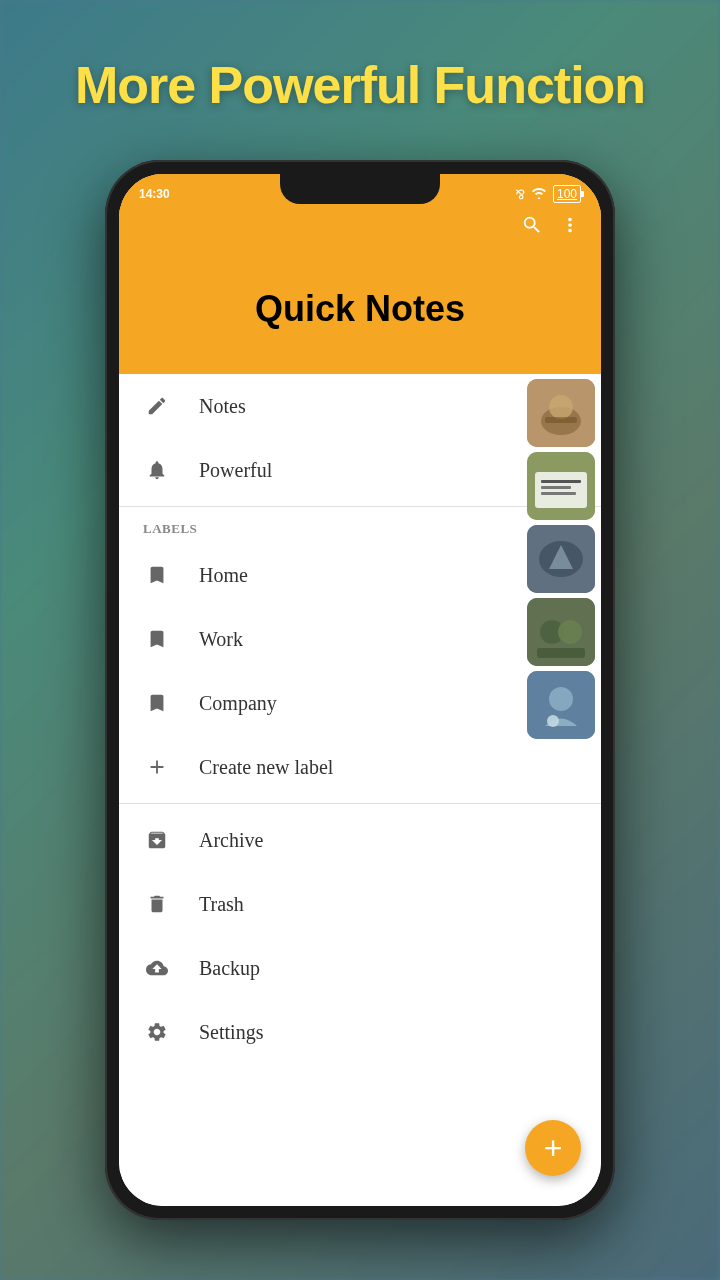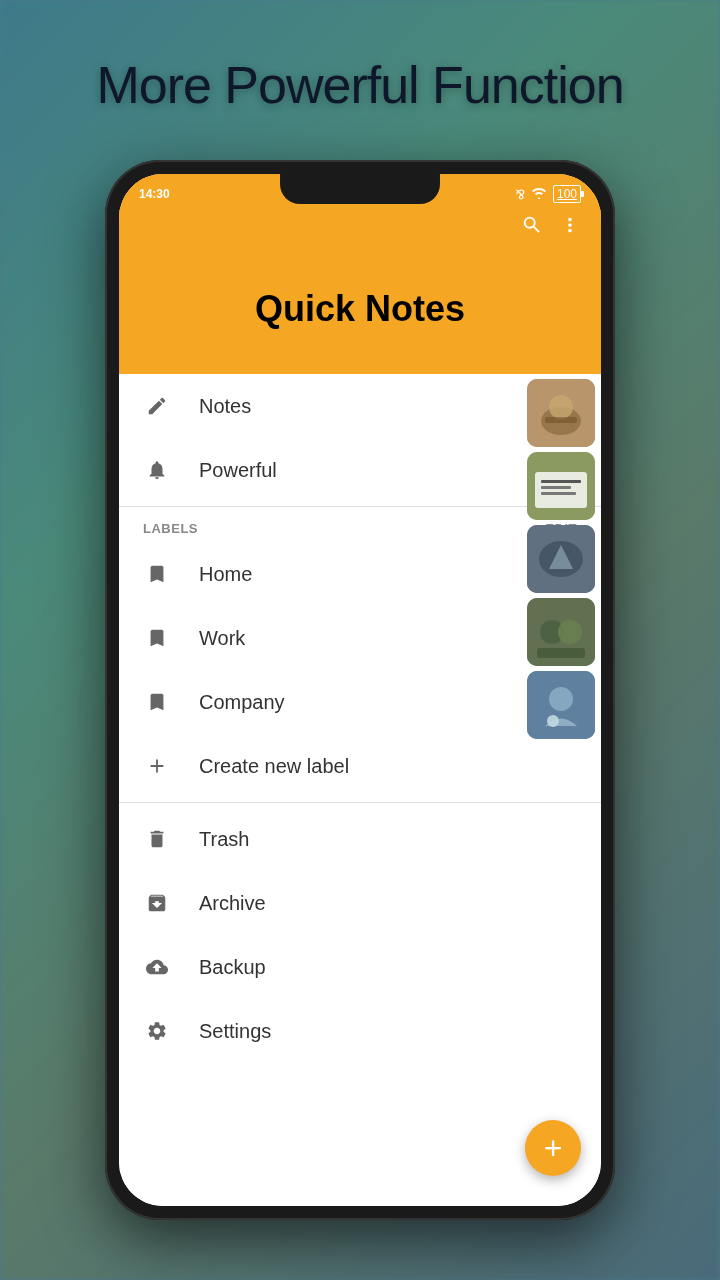--- a/index.html
+++ b/index.html
@@ -22,22 +22,22 @@
     }
 
     
     .header-text {
       position: absolute;
       top: 55px;
       left: 0;
       right: 0;
       text-align: center;
       font-size: 52px;
-      font-weight: 400;
-      color: #0f172a;
+      font-weight: 700;
+      color: #fde047;
       letter-spacing: -1px;
       text-shadow: 0 2px 8px rgba(0,0,0,0.3);
       z-index: 10;
     }
 
     
     .phone-frame {
       position: absolute;
       top: 160px;
       left: 50%;
@@ -149,20 +149,21 @@
 
     
     .menu-content {
       position: absolute;
       top: 200px;
       left: 0;
       right: 0;
       bottom: 0;
       background: white;
       overflow-y: auto;
+      font-family: Liberation Serif, serif;
     }
 
     .menu-item {
       display: flex;
       align-items: center;
       padding: 18px 24px;
       cursor: pointer;
       gap: 28px;
     }
 
@@ -407,33 +408,33 @@
           </svg>
         </div>
         <span class="menu-label">Create new label</span>
       </div>
 
       <div class="section-divider"></div>
 
       <div class="menu-item">
         <div class="menu-icon">
           <svg width="22" height="22" viewBox="0 0 24 24" fill="#666">
+            <path d="M20.54 5.23l-1.39-1.68C18.88 3.21 18.47 3 18 3H6c-.47 0-.88.21-1.16.55L3.46 5.23C3.17 5.57 3 6.02 3 6.5V19c0 1.1.9 2 2 2h14c1.1 0 2-.9 2-2V6.5c0-.48-.17-.93-.46-1.27zM12 17.5L6.5 12H10v-2h4v2h3.5L12 17.5zM5.12 5l.81-1h12l.94 1H5.12z"></path>
+          </svg>
+        </div>
+        <span class="menu-label">Archive</span>
+      </div>
+
+      <div class="menu-item">
+        <div class="menu-icon">
+          <svg width="22" height="22" viewBox="0 0 24 24" fill="#666">
             <path d="M6 19c0 1.1.9 2 2 2h8c1.1 0 2-.9 2-2V7H6v12zM19 4h-3.5l-1-1h-5l-1 1H5v2h14V4z"></path>
           </svg>
         </div>
         <span class="menu-label">Trash</span>
-      </div>
-
-      <div class="menu-item">
-        <div class="menu-icon">
-          <svg width="22" height="22" viewBox="0 0 24 24" fill="#666">
-            <path d="M20.54 5.23l-1.39-1.68C18.88 3.21 18.47 3 18 3H6c-.47 0-.88.21-1.16.55L3.46 5.23C3.17 5.57 3 6.02 3 6.5V19c0 1.1.9 2 2 2h14c1.1 0 2-.9 2-2V6.5c0-.48-.17-.93-.46-1.27zM12 17.5L6.5 12H10v-2h4v2h3.5L12 17.5zM5.12 5l.81-1h12l.94 1H5.12z"></path>
-          </svg>
-        </div>
-        <span class="menu-label">Archive</span>
       </div>
 
       <div class="menu-item">
         <div class="menu-icon">
           <svg width="22" height="22" viewBox="0 0 24 24" fill="#666">
             <path d="M19.35 10.04C18.67 6.59 15.64 4 12 4 9.11 4 6.6 5.64 5.35 8.04 2.34 8.36 0 10.91 0 14c0 3.31 2.69 6 6 6h13c2.76 0 5-2.24 5-5 0-2.64-2.05-4.78-4.65-4.96zM14 13v4h-4v-4H7l5-5 5 5h-3z"></path>
           </svg>
         </div>
         <span class="menu-label">Backup</span>
       </div>

